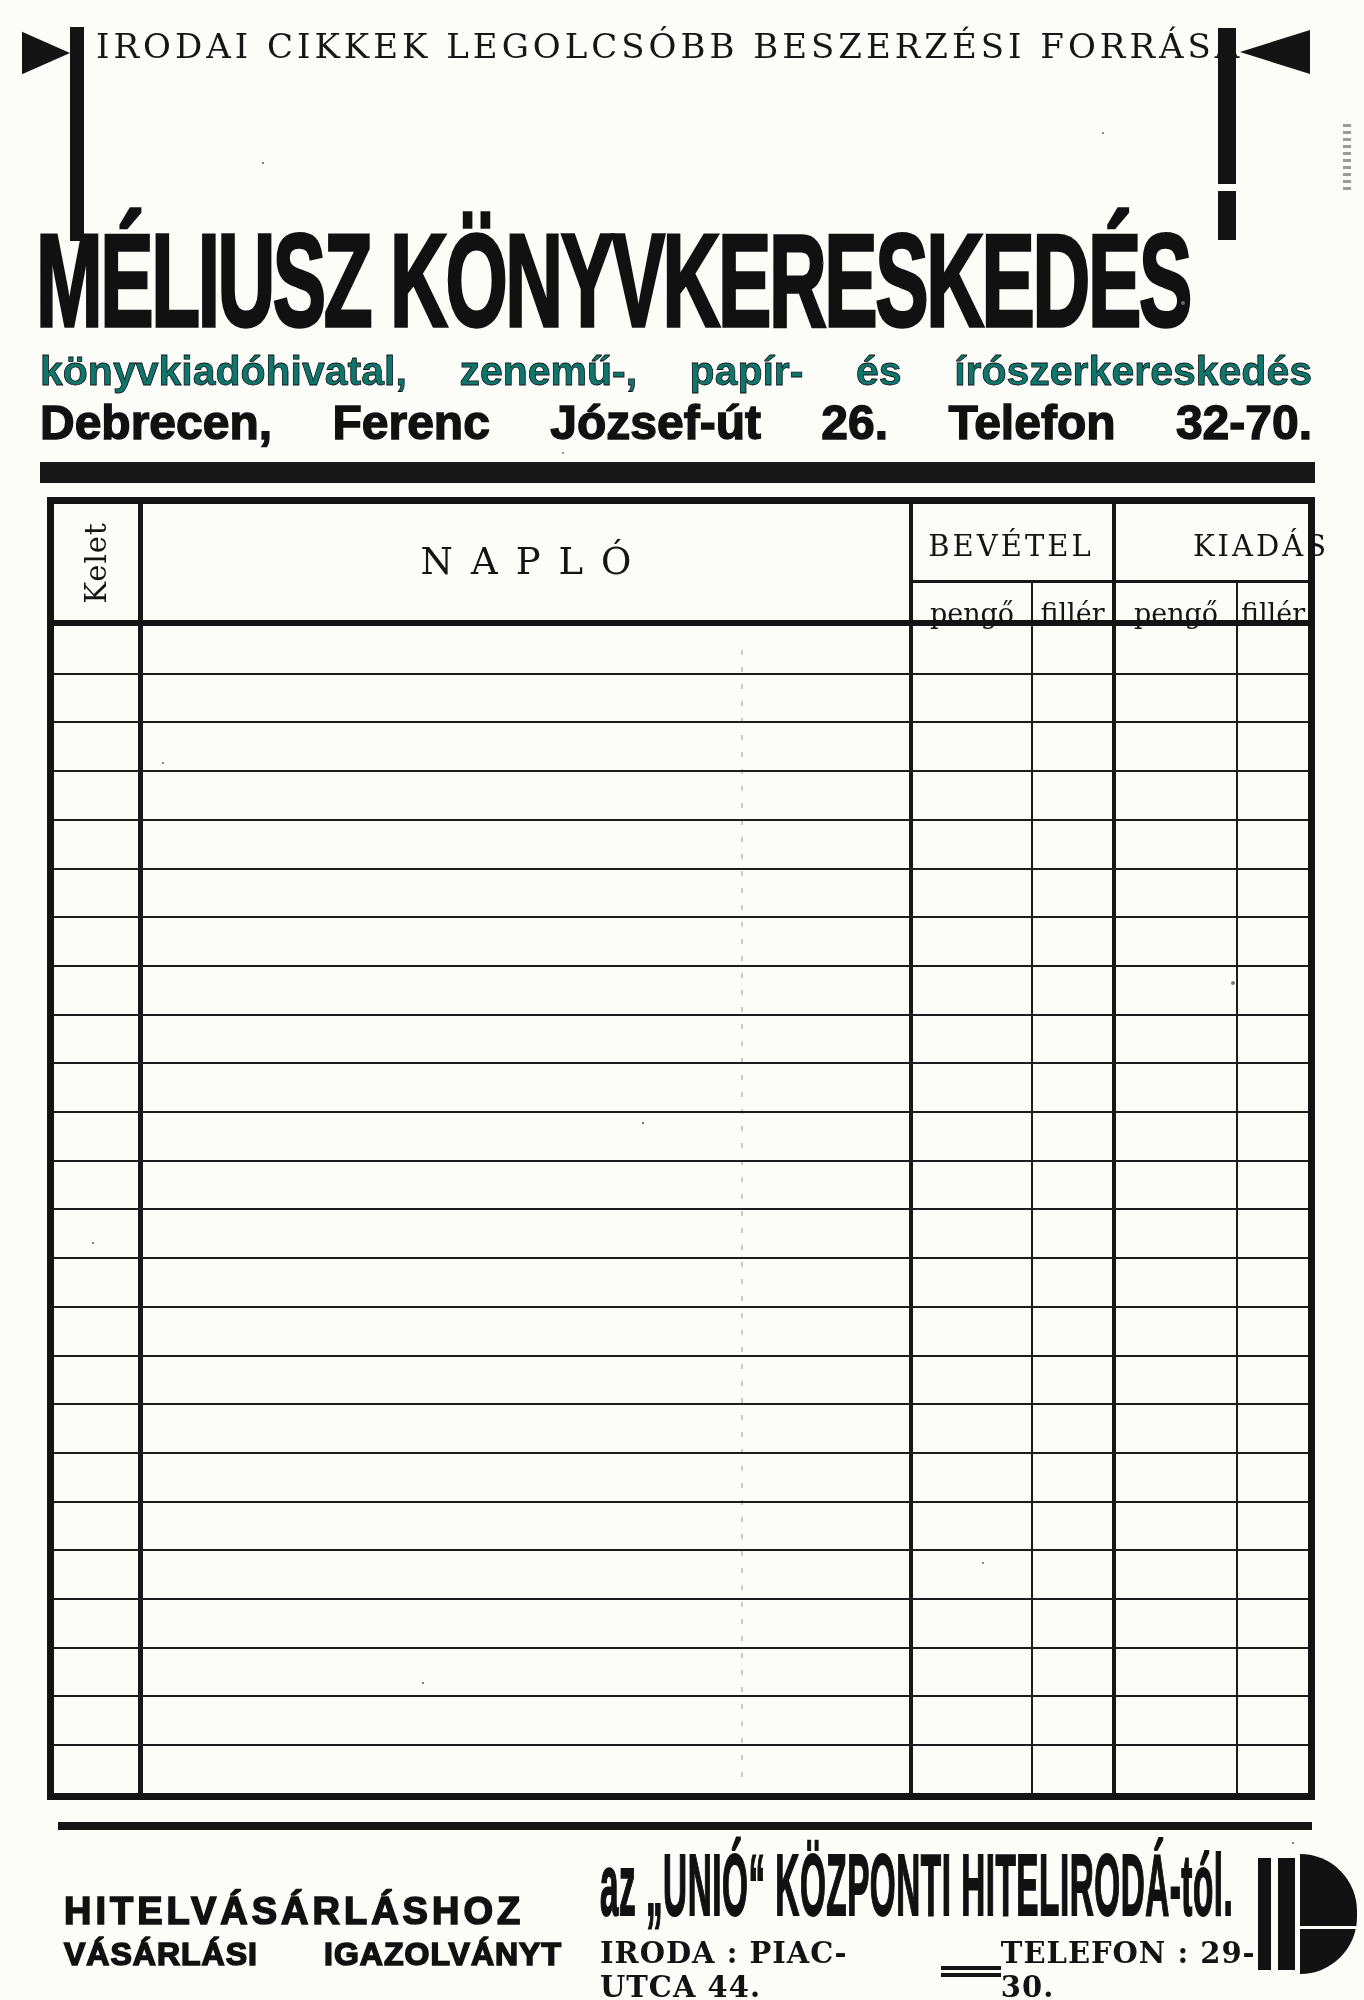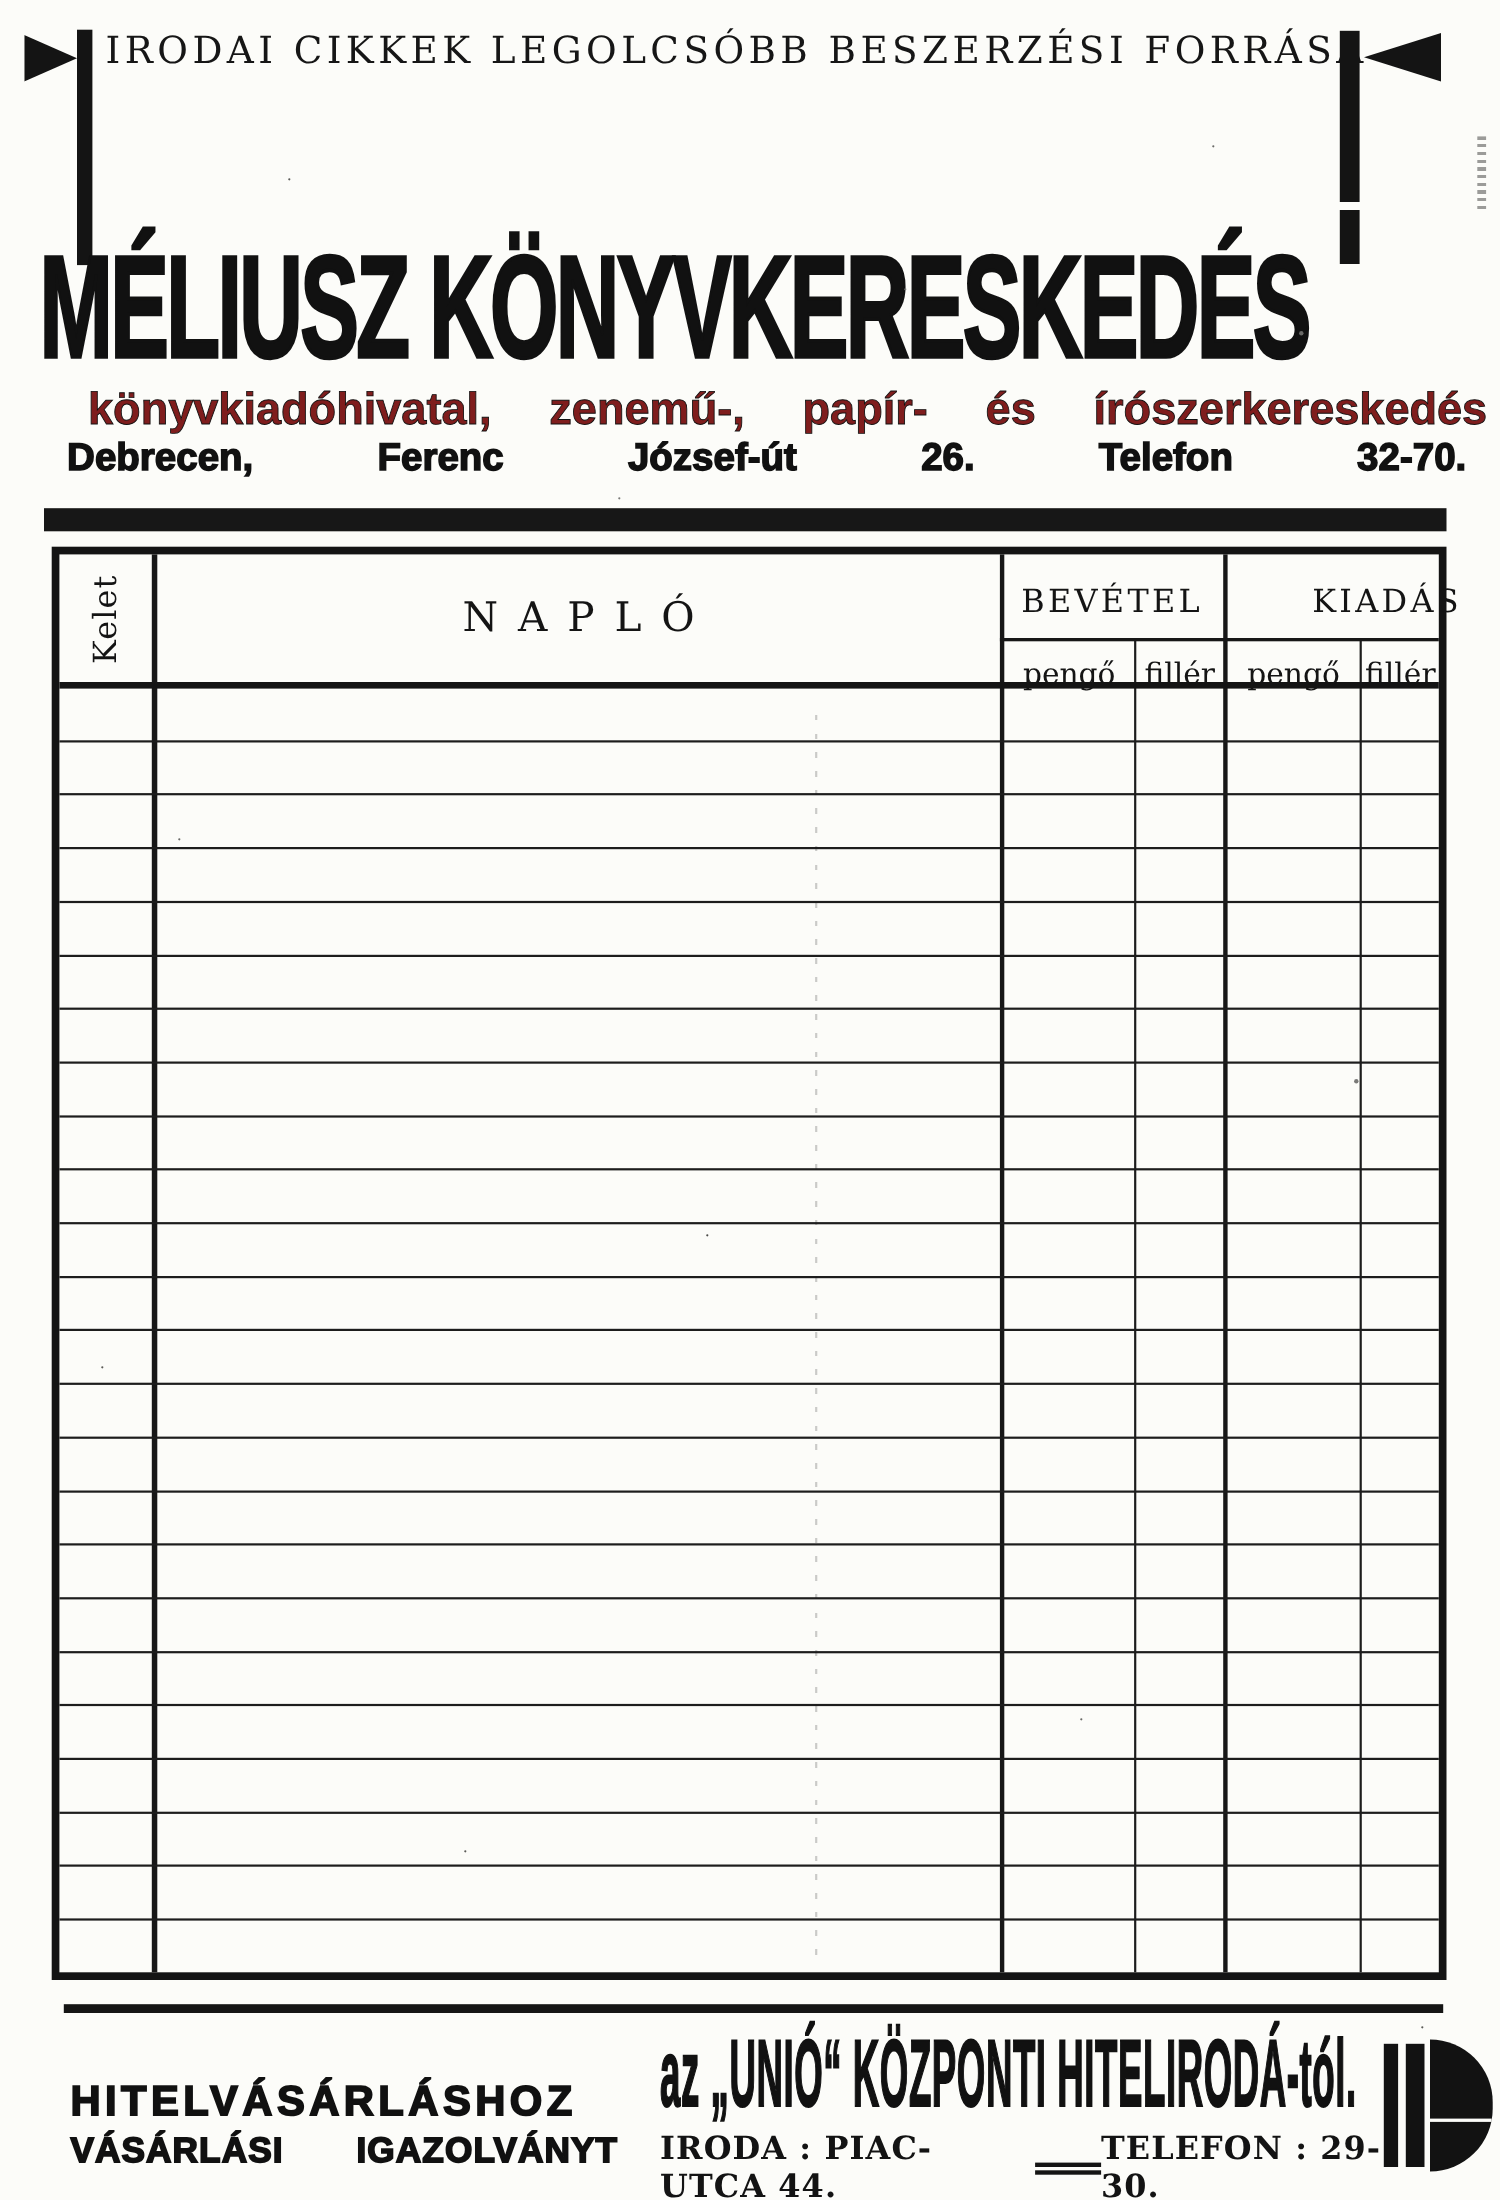--- a/index.html
+++ b/index.html
@@ -53,28 +53,28 @@
     font-weight: 700; font-size: 100px; line-height: 1;
     letter-spacing: -3px; white-space: nowrap;
     transform: scale(0.80, 1.32); transform-origin: 0 0;
     color: #111; -webkit-text-stroke: 2.5px #111;
   }
   .masthead-subtitle {
     position: absolute; left: 40px; top: 350px; width: 1272px;
     font-family: "Liberation Sans", sans-serif;
     font-weight: 700; font-size: 41px; line-height: 1.05;
     text-align: justify; -moz-text-align-last: justify; text-align-last: justify;
-    color: #7f1d1d; margin-left: 40px; -webkit-text-stroke: 0.8px #111;
+    color: #0f766e; -webkit-text-stroke: 0.8px #111;
   }
   .masthead-address {
     position: absolute; left: 40px; top: 398px; width: 1272px;
     font-family: "Liberation Sans", sans-serif;
-    font-weight: 700; font-size: 35px; line-height: 1.05;
+    font-weight: 700; font-size: 48px; line-height: 1.05;
     text-align: justify; -moz-text-align-last: justify; text-align-last: justify;
-    color: #111; margin-left: 21px; -webkit-text-stroke: 1.4px #111;
+    color: #111; -webkit-text-stroke: 1.4px #111;
   }
   .masthead-rule {
     position: absolute; left: 40px; top: 462px; width: 1275px; height: 21px;
     background: #171717;
   }
 
   
   .ledger {
     position: absolute; left: 47px; top: 497px; width: 1268px; height: 1303px;
     border: 7px solid #141414; box-sizing: border-box;

